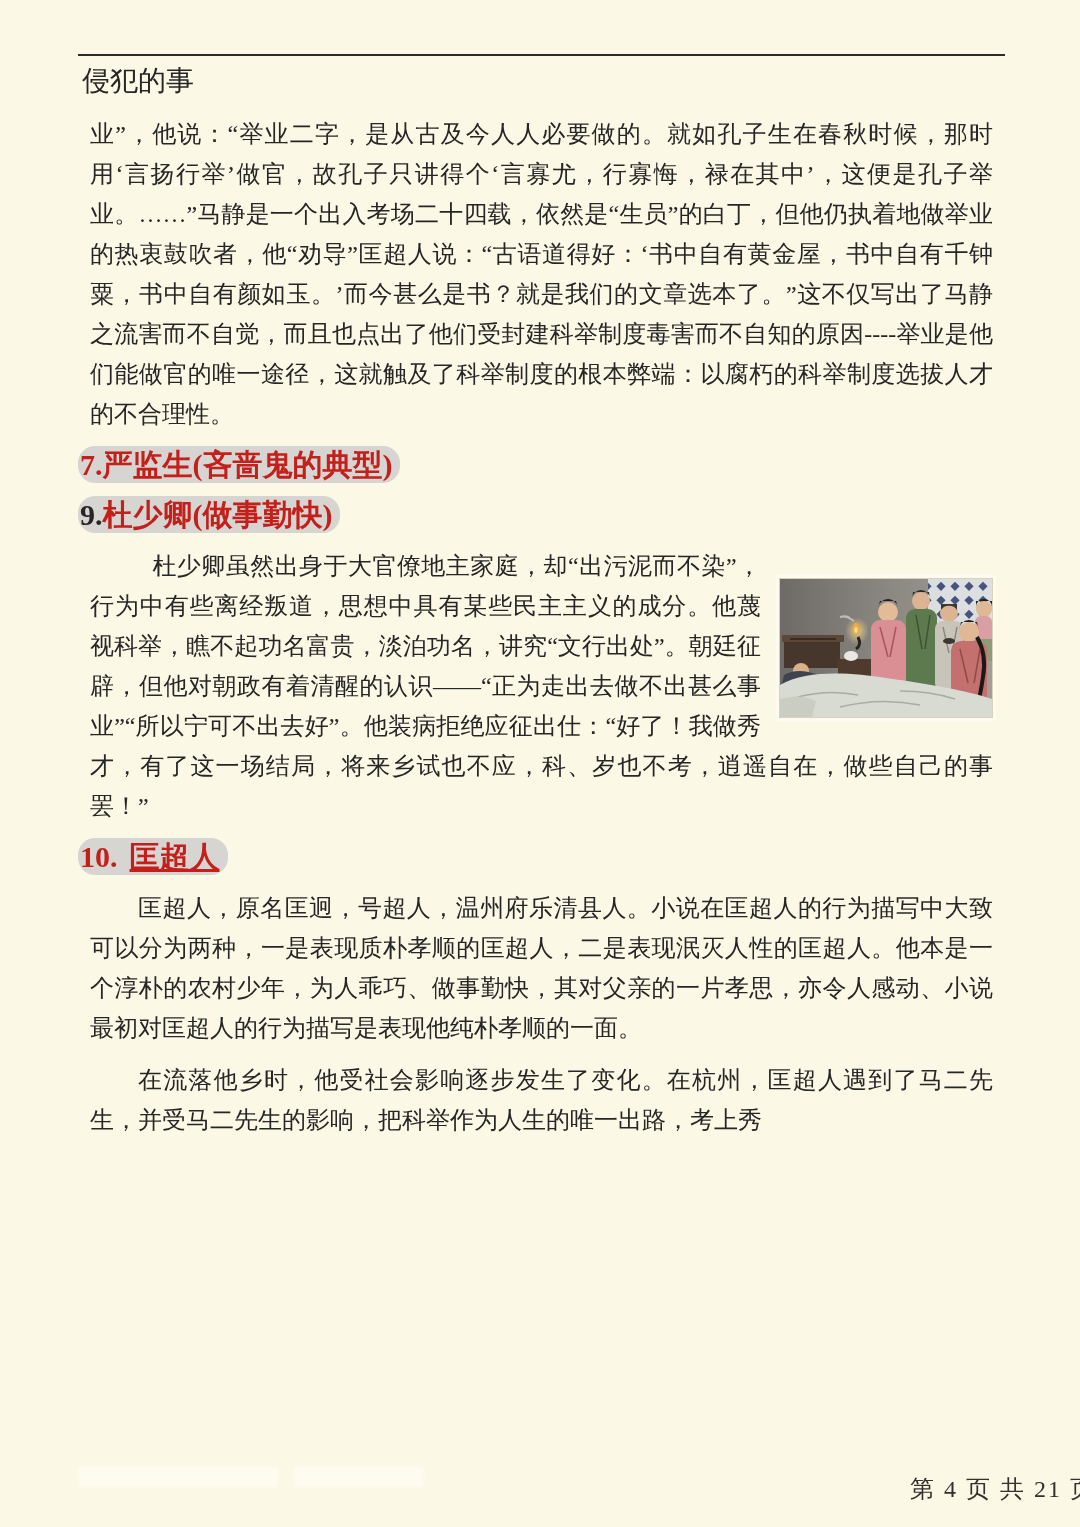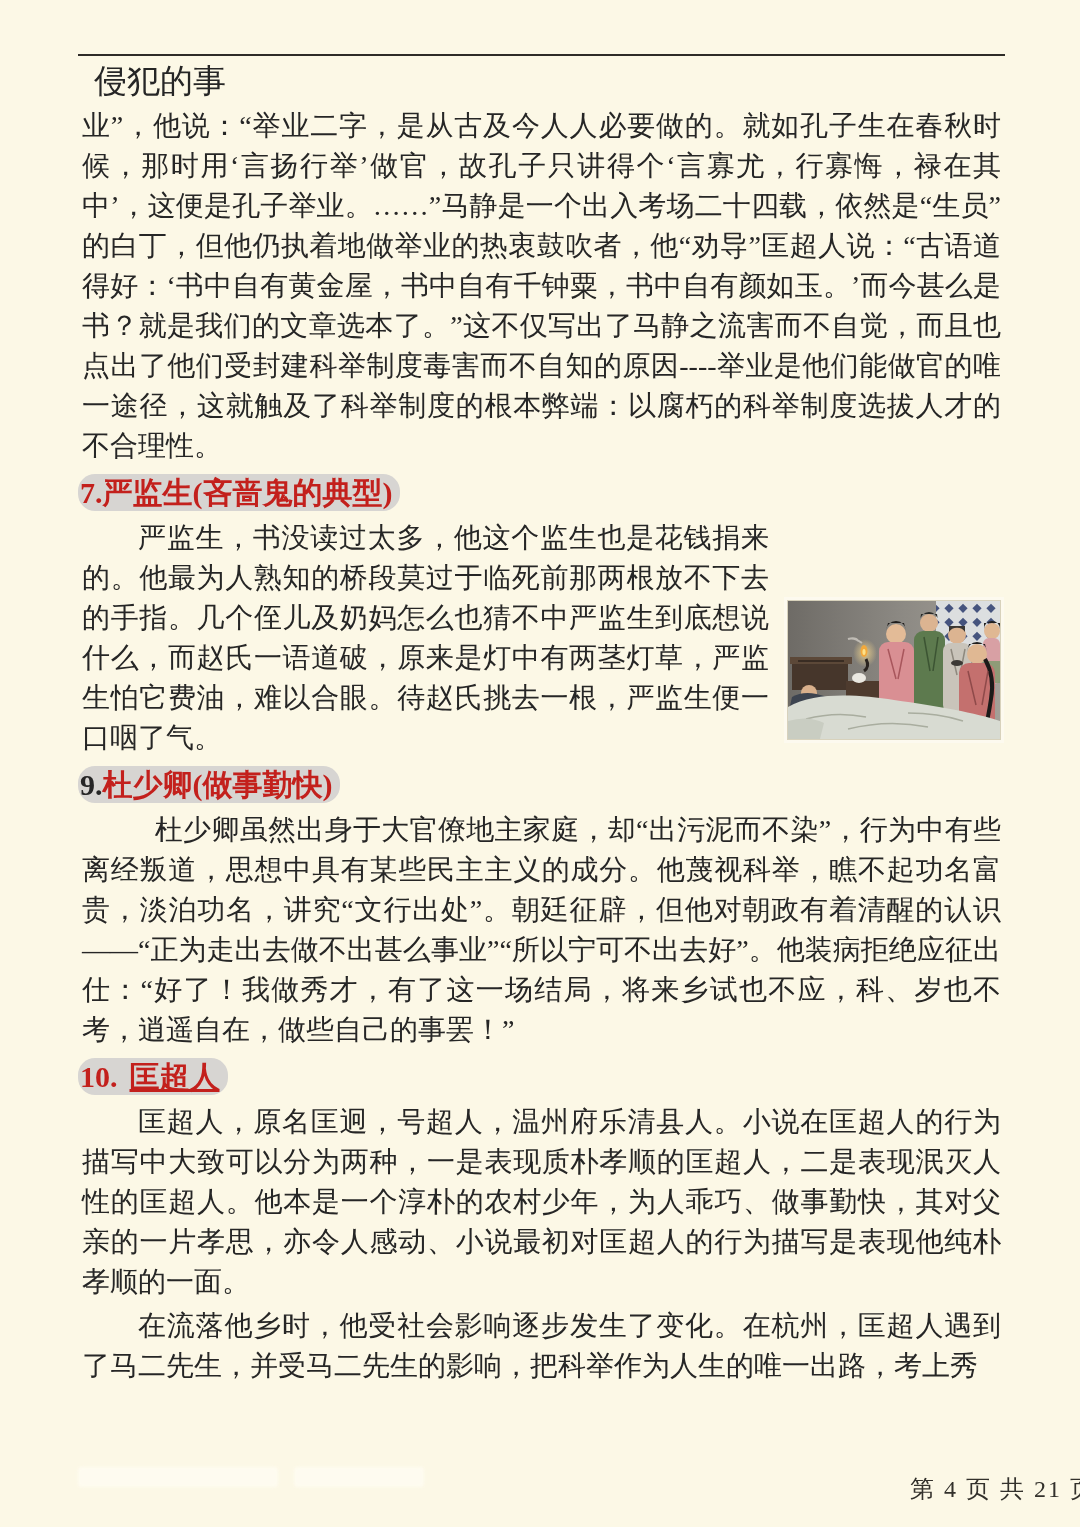--- a/index.html
+++ b/index.html
@@ -6,23 +6,23 @@
   body{
     width:1080px;height:1527px;
     background:#fcf8e6;
     color:#262626;
     font-family:"Liberation Serif","DejaVu Serif",serif;
     position:relative;
     overflow:hidden;
   }
   .page{padding:54px 75px 0 78px;}
   .rule{border:none;border-top:2px solid #2e2c28;margin:0 0 4px 0;}
-  .frag{font-size:33px;line-height:42px;margin:0 0 2px 16px;}
+  .frag{font-size:28px;line-height:42px;margin:0 0 2px 4px;}
   p.body{
-    font-size:28px;line-height:40px;margin:4px;
+    font-size:24px;line-height:40px;margin:12px;
     text-align:justify;
   }
   .indent{text-indent:2em;}
   .indent-wide{text-indent:2.6em;}
   .sec-head{margin:8px 0 6px 0;font-size:30px;line-height:38px;font-weight:bold;}
   .hl{background:#d7d5d2;padding:2px 8px 2px 2px;box-decoration-break:clone;border-radius:17px;}
   .num-red{color:#c3201c;}
   .num-black{color:#262626;}
   .sec-title{color:#c3201c;}
   .title-gap{padding-left:0.4em;text-decoration:underline;}
@@ -123,21 +123,20 @@
         <path d="M179 51 a10 10 0 0 1 20 0 l-2 -8 -16 0 z" fill="#211f1e"></path>
         <rect x="171" y="62" width="36" height="76" rx="10" fill="#c4706e"></rect>
         <path d="M197 58 q10 18 6 40 q-3 20 -6 30" stroke="#1c1a19" stroke-width="4" fill="none"></path>
         <path d="M180 70 l8 34 M200 70 l-6 34" stroke="#8f4a4a" stroke-width="1.5" fill="none"></path>
 
         <path d="M0 106 C28 90 72 94 106 99 C150 105 188 112 212 120 L212 138 L0 138 Z" fill="#d8dbd2"></path>
         <path d="M18 118 q30 -8 60 -2 M60 128 q40 -10 80 -2 M120 112 q30 0 55 8" stroke="#a9ad9f" stroke-width="1.5" fill="none"></path>
         <path d="M0 120 q20 -6 36 2 l-4 16 -32 0 z" fill="#c9cdc2"></path>
       </svg>
     </span>
-    <span>严监生，书没读过太多，他这个监生也是花钱捐来的。他最为人熟知的桥段莫过于临死前那两根放不下去的手指。几个侄儿及奶妈怎么也猜不中严监生到底想说什么，而赵氏一语道破，原来是灯中有两茎灯草，严监生怕它费油，难以合眼。待赵氏挑去一根，严监生便一口咽了气。</span>
   </p>
 
 
   <div class="sec-head">
     <span class="hl"><span class="num-black">9.</span><span class="sec-title">杜少卿(做事勤快)</span></span>
   </div>
   <p class="body indent-wide">杜少卿虽然出身于大官僚地主家庭，却“出污泥而不染”，行为中有些离经叛道，思想中具有某些民主主义的成分。他蔑视科举，瞧不起功名富贵，淡泊功名，讲究“文行出处”。朝廷征辟，但他对朝政有着清醒的认识——“正为走出去做不出甚么事业”“所以宁可不出去好”。他装病拒绝应征出仕：“好了！我做秀才，有了这一场结局，将来乡试也不应，科、岁也不考，逍遥自在，做些自己的事罢！”</p>
 
   <div class="sec-head">
     <span class="hl"><span class="num-red">10.</span><span class="sec-title title-gap">匡超人</span></span>

